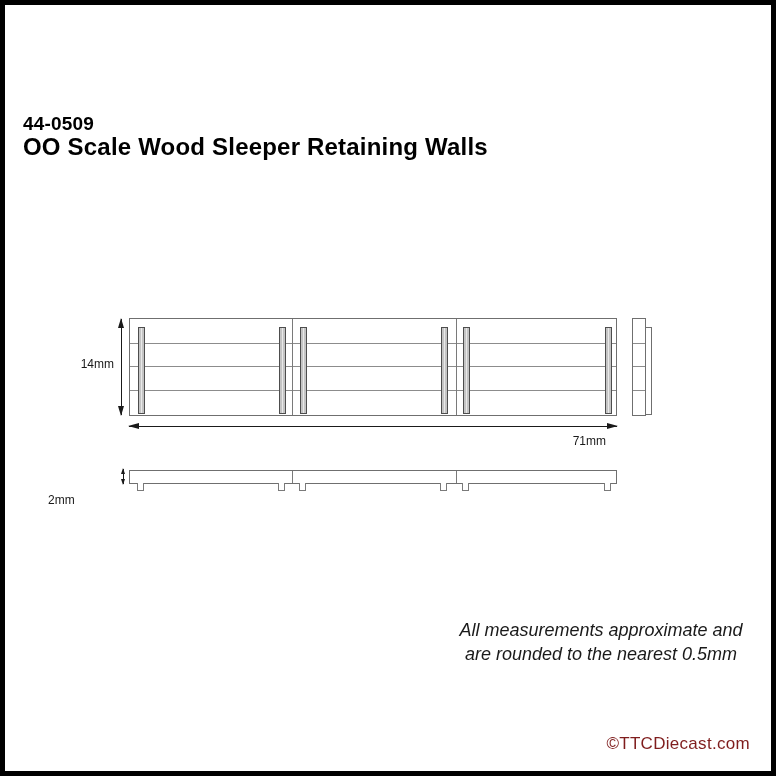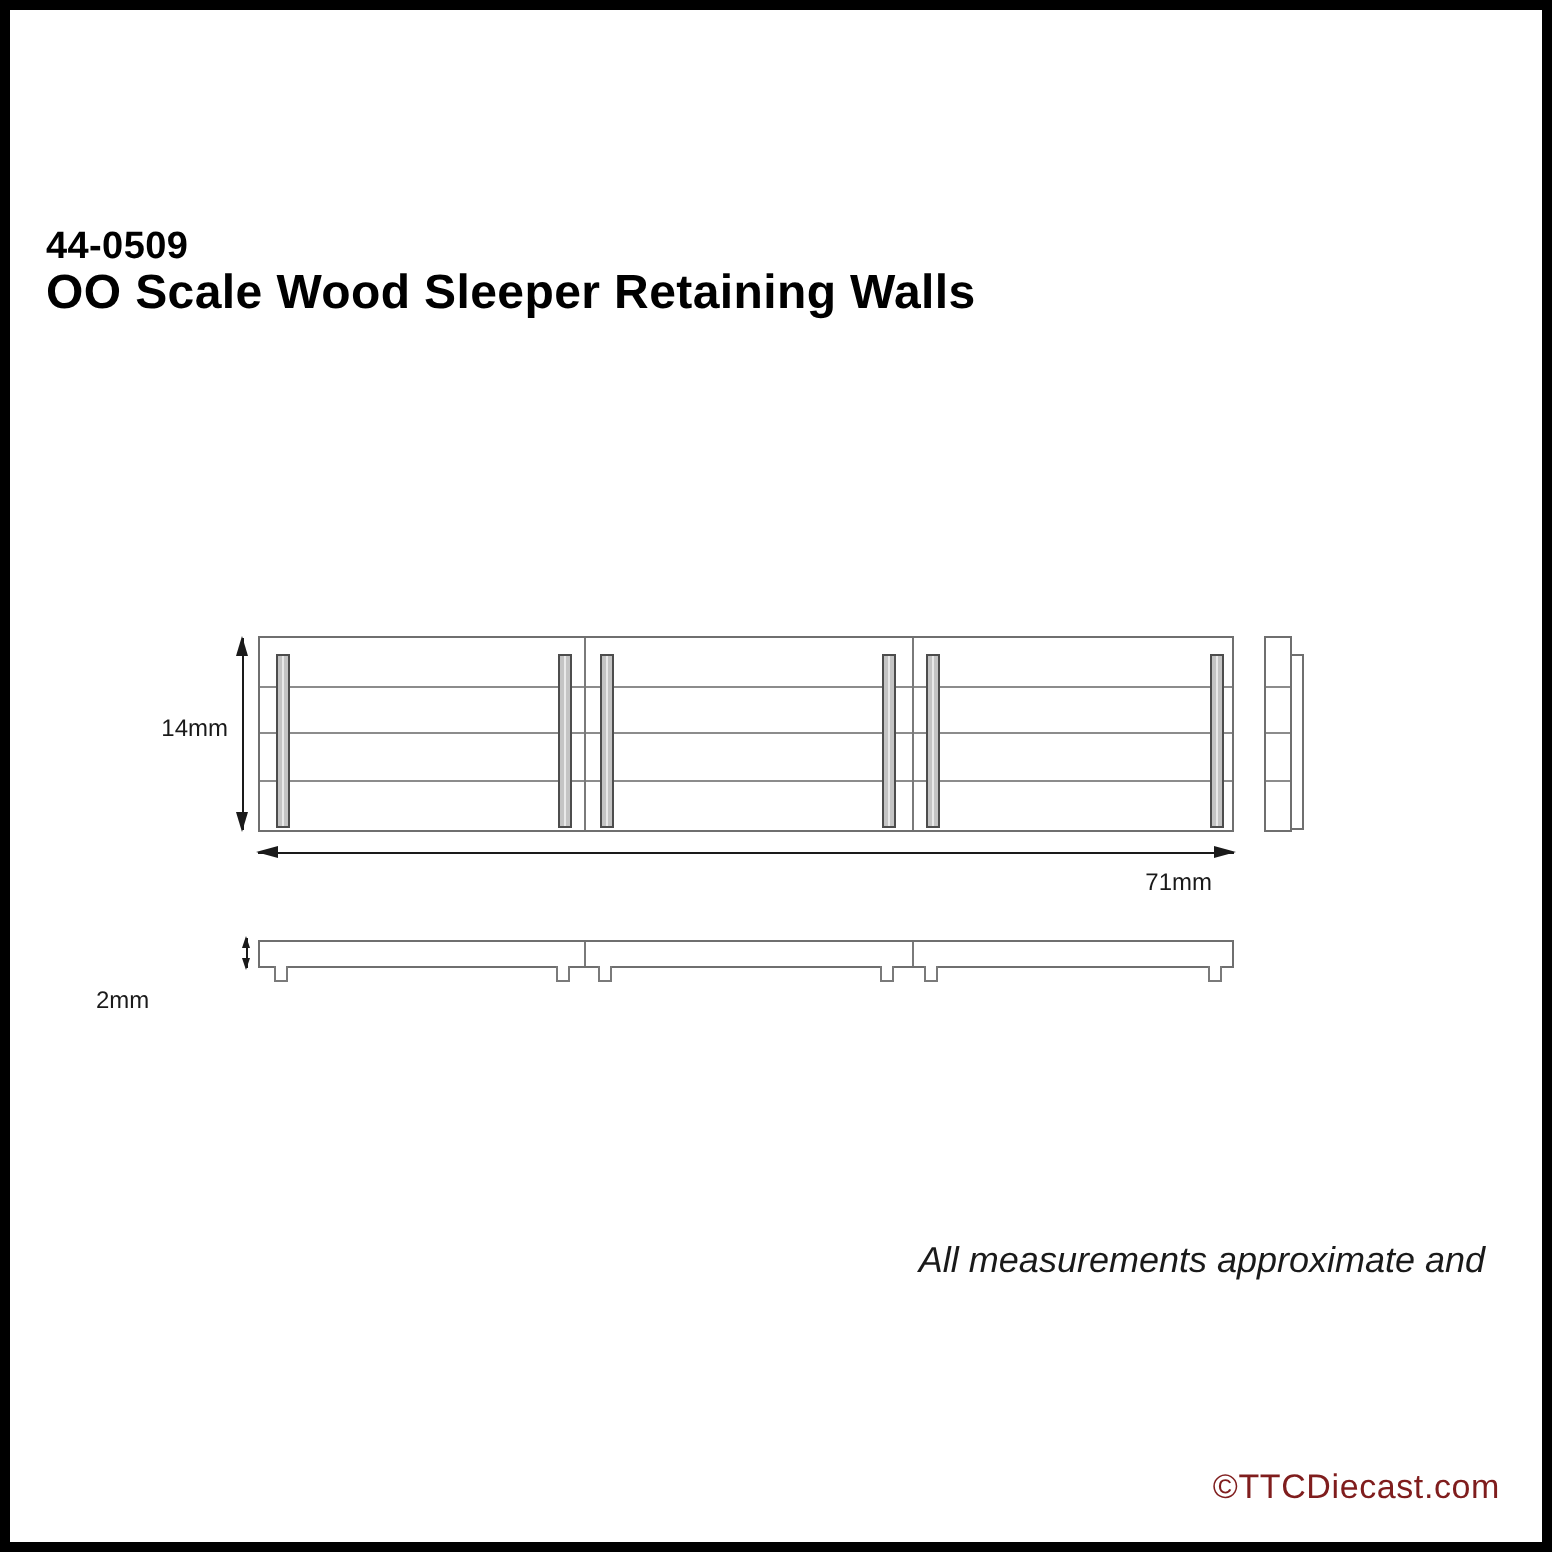--- a/index.html
+++ b/index.html
@@ -88,16 +88,17 @@
   <div class="tab" style="left:299px;top:483px;"></div>
   <div class="tab" style="left:440px;top:483px;"></div>
   <div class="tab" style="left:462px;top:483px;"></div>
   <div class="tab" style="left:604px;top:483px;"></div>
 
   <div class="dim-label" style="left:48px;top:467px;width:60px;text-align:left;margin-top:24px;">2mm</div>
   <div class="arrow-v small" style="left:123px;top:469px;height:15px;"></div>
 
   <div class="note">
     <div>All measurements approximate and</div>
+    <div>are rounded to the nearest 0.5mm</div>
   </div>
 
   <div class="watermark">©TTCDiecast.com</div>
 </div>
 
 </body></html>

